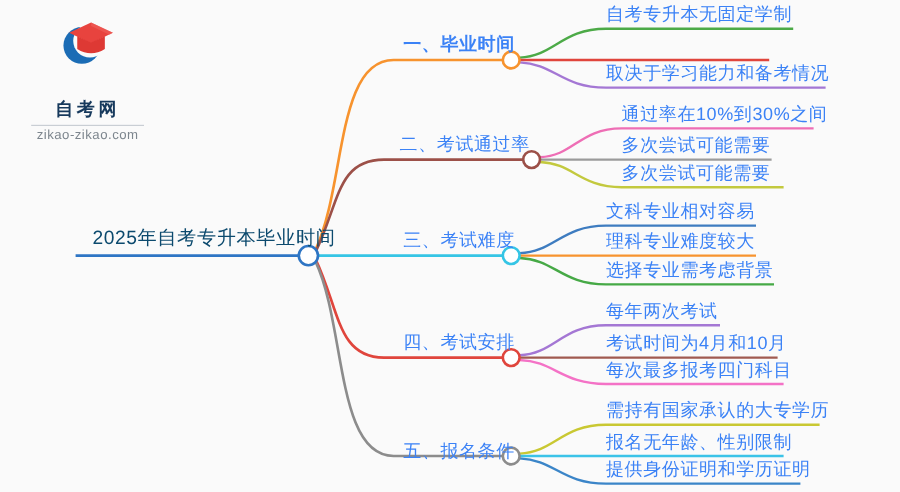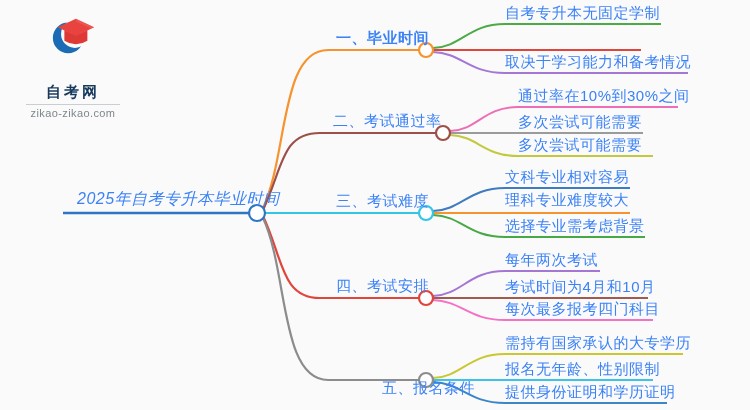--- a/index.html
+++ b/index.html
@@ -12,21 +12,21 @@
   #stage{position:absolute;inset:0;width:750px;height:410px;}
   svg.wires{position:absolute;left:0;top:0;width:750px;height:410px;}
   .node-label{
     position:absolute;
     color:#3b82f6;
     font-size:15px;
     line-height:20px;
     white-space:nowrap;
     letter-spacing:.5px;
   }
-  .central-label{font-size:16px;line-height:22px;color:#3b82f6;font-style:italic;}
+  .central-label{font-size:16px;line-height:22px;color:#0c4a6e;}
   
   .logo{position:absolute;left:26px;top:12px;display:flex;align-items:center;gap:24px;flex-direction:column;}
   .logo-text{display:flex;flex-direction:column;align-items:center;}
   .logo-title{font-size:15px;font-weight:bold;color:#16395c;letter-spacing:3px;line-height:20px;}
   .logo-divider{width:94px;height:0;border-top:1px solid #c9ced4;margin:2px 0 2px 0;}
   .logo-domain{font-size:11px;color:#7d868e;letter-spacing:.4px;line-height:13px;}
 </style>
 </head>
 <body>
 
@@ -83,31 +83,31 @@
     <circle cx="426" cy="298" r="7" fill="#ffffff" stroke-width="2.2" stroke="#e0453c"></circle>
     <circle cx="426" cy="380" r="7" fill="#ffffff" stroke-width="2.2" stroke="#8c8c8c"></circle>
   </svg>
 
   <div class="node-label central-label" style="left:77px;top:188px;">2025年自考专升本毕业时间</div>
 
   <div class="node-label" style="left:336px;top:28px;font-weight:bold;">一、毕业时间</div>
   <div class="node-label" style="left:333px;top:111px;">二、考试通过率</div>
   <div class="node-label" style="left:336px;top:191px;">三、考试难度</div>
   <div class="node-label" style="left:336px;top:276px;">四、考试安排</div>
-  <div class="node-label" style="left:336px;top:378px;margin-left:46px;">五、报名条件</div>
+  <div class="node-label" style="left:336px;top:367px;">五、报名条件</div>
 
   <div class="node-label" style="left:505px;top:3px;">自考专升本无固定学制</div>
   <div class="node-label" style="left:505px;top:52px;">取决于学习能力和备考情况</div>
 
   <div class="node-label" style="left:518px;top:86px;">通过率在10%到30%之间</div>
   <div class="node-label" style="left:518px;top:112px;text-align:center;">多次尝试可能需要</div>
   <div class="node-label" style="left:518px;top:135px;">多次尝试可能需要</div>
 
   <div class="node-label" style="left:505px;top:167px;">文科专业相对容易</div>
-  <div class="node-label" style="left:505px;top:192px;font-family:Liberation Mono, monospace;">理科专业难度较大</div>
+  <div class="node-label" style="left:505px;top:192px;">理科专业难度较大</div>
   <div class="node-label" style="left:505px;top:216px;">选择专业需考虑背景</div>
 
   <div class="node-label" style="left:505px;top:250px;">每年两次考试</div>
   <div class="node-label" style="left:505px;top:277px;">考试时间为4月和10月</div>
   <div class="node-label" style="left:505px;top:299px;">每次最多报考四门科目</div>
 
   <div class="node-label" style="left:505px;top:333px;">需持有国家承认的大专学历</div>
   <div class="node-label" style="left:505px;top:359px;">报名无年龄、性别限制</div>
   <div class="node-label" style="left:505px;top:382px;">提供身份证明和学历证明</div>
 

